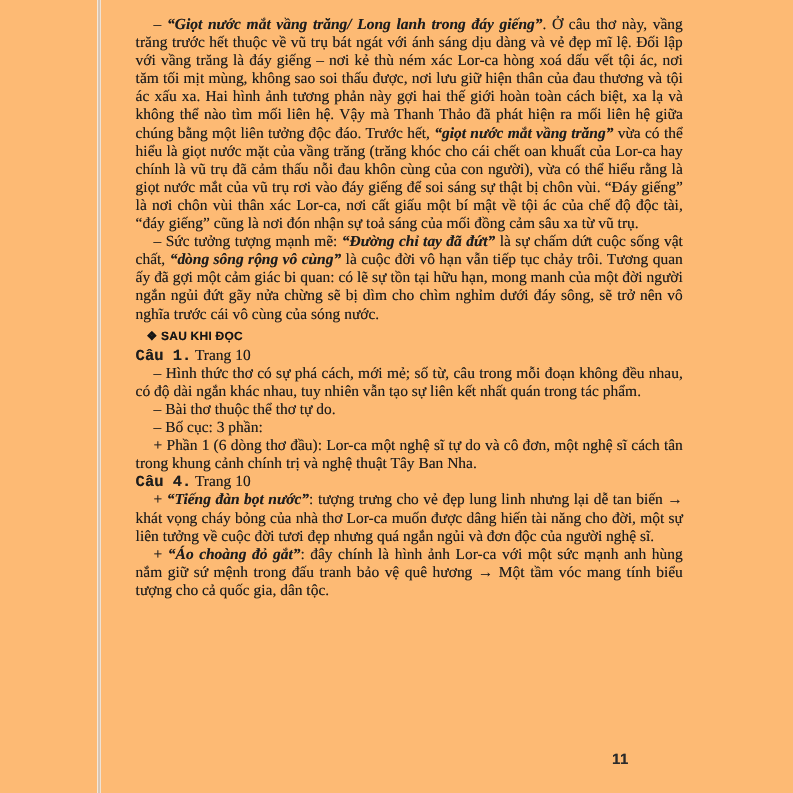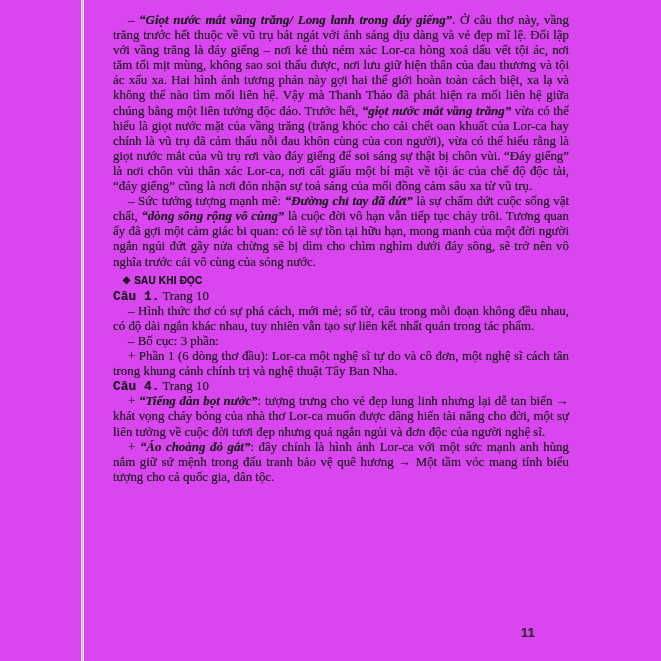--- a/index.html
+++ b/index.html
@@ -4,21 +4,21 @@
 <style>
   html, body {
     margin: 0;
     padding: 0;
     background: #fdfdfd;
   }
   .scan-page {
     position: relative;
     width: 661px;
     height: 661px;
-    background: #d946ef;
+    background: #fdba74;
     overflow: hidden;
   }
   .edge-line {
     position: absolute;
     left: 82px;
     top: 0;
     width: 1px;
     height: 661px;
     background: #bfbfbf;
     box-shadow: 1px 0 0 #ececec, -1px 0 0 #f3f3f3;
@@ -48,41 +48,42 @@
     letter-spacing: 0.2px;
     text-indent: 9px;
     margin-top: 3px;
     margin-bottom: 1px;
     color: #151515;
   }
   .bd   { font-weight: bold; font-family: Liberation Mono, monospace; }
   .bdit { font-weight: bold; font-style: italic; }
   .page-number {
     position: absolute;
-    left: 521px;
+    left: 510px;
     top: 626px;
     font-family: "Liberation Sans", sans-serif;
     font-weight: bold;
     font-size: 12.5px;
     letter-spacing: 0.5px;
     color: #2b2b2b;
     text-shadow: 0 0 0.3px rgba(20,20,20,0.5);
   }
 </style>
 </head>
 <body>
 
 <div class="scan-page">
   <div class="edge-line"></div>
   <div class="text-block">
       <p class="indent"><span class="">– </span><span class="bdit">“Giọt nước mắt vầng trăng/ Long lanh trong đáy giếng”</span><span class="">. Ở câu thơ này, vầng trăng trước hết thuộc về vũ trụ bát ngát với ánh sáng dịu dàng và vẻ đẹp mĩ lệ. Đối lập với vầng trăng là đáy giếng – nơi kẻ thù ném xác Lor-ca hòng xoá dấu vết tội ác, nơi tăm tối mịt mùng, không sao soi thấu được, nơi lưu giữ hiện thân của đau thương và tội ác xấu xa. Hai hình ảnh tương phản này gợi hai thế giới hoàn toàn cách biệt, xa lạ và không thể nào tìm mối liên hệ. Vậy mà Thanh Thảo đã phát hiện ra mối liên hệ giữa chúng bằng một liên tưởng độc đáo. Trước hết, </span><span class="bdit">“giọt nước mắt vầng trăng”</span><span class=""> vừa có thể hiểu là giọt nước mặt của vầng trăng (trăng khóc cho cái chết oan khuất của Lor-ca hay chính là vũ trụ đã cảm thấu nỗi đau khôn cùng của con người), vừa có thể hiểu rằng là giọt nước mắt của vũ trụ rơi vào đáy giếng để soi sáng sự thật bị chôn vùi. “Đáy giếng” là nơi chôn vùi thân xác Lor-ca, nơi cất giấu một bí mật về tội ác của chế độ độc tài, “đáy giếng” cũng là nơi đón nhận sự toả sáng của mối đồng cảm sâu xa từ vũ trụ.</span></p>
       <p class="indent"><span class="">– Sức tưởng tượng mạnh mẽ: </span><span class="bdit">“Đường chỉ tay đã đứt”</span><span class=""> là sự chấm dứt cuộc sống vật chất, </span><span class="bdit">“dòng sông rộng vô cùng”</span><span class=""> là cuộc đời vô hạn vẫn tiếp tục chảy trôi. Tương quan ấy đã gợi một cảm giác bi quan: có lẽ sự tồn tại hữu hạn, mong manh của một đời người ngắn ngủi đứt gãy nửa chừng sẽ bị dìm cho chìm nghỉm dưới đáy sông, sẽ trở nên vô nghĩa trước cái vô cùng của sóng nước.</span></p>
       <p class="heading"><span>❖</span> <span>SAU KHI ĐỌC</span></p>
       <p class="label"><span class="bd">Câu 1.</span><span class=""> Trang 10</span></p>
       <p class="indent"><span class="">– Hình thức thơ có sự phá cách, mới mẻ; số từ, câu trong mỗi đoạn không đều nhau, có độ dài ngắn khác nhau, tuy nhiên vẫn tạo sự liên kết nhất quán trong tác phẩm.</span></p>
+      <p class="indent"><span class="">– Bài thơ thuộc thể thơ tự do.</span></p>
       <p class="indent"><span class="">– Bố cục: 3 phần:</span></p>
       <p class="indent"><span class="">+ Phần 1 (6 dòng thơ đầu): Lor-ca một nghệ sĩ tự do và cô đơn, một nghệ sĩ cách tân trong khung cảnh chính trị và nghệ thuật Tây Ban Nha.</span></p>
       <p class="label"><span class="bd">Câu 4.</span><span class=""> Trang 10</span></p>
       <p class="indent"><span class="">+ </span><span class="bdit">“Tiếng đàn bọt nước”</span><span class="">: tượng trưng cho vẻ đẹp lung linh nhưng lại dễ tan biến → khát vọng cháy bỏng của nhà thơ Lor-ca muốn được dâng hiến tài năng cho đời, một sự liên tưởng về cuộc đời tươi đẹp nhưng quá ngắn ngủi và đơn độc của người nghệ sĩ.</span></p>
       <p class="indent"><span class="">+ </span><span class="bdit">“Áo choàng đỏ gắt”</span><span class="">: đây chính là hình ảnh Lor-ca với một sức mạnh anh hùng nắm giữ sứ mệnh trong đấu tranh bảo vệ quê hương → Một tầm vóc mang tính biểu tượng cho cả quốc gia, dân tộc.</span></p>
     </div>
   <div class="page-number">11</div>
 </div>
 
 </body></html>

